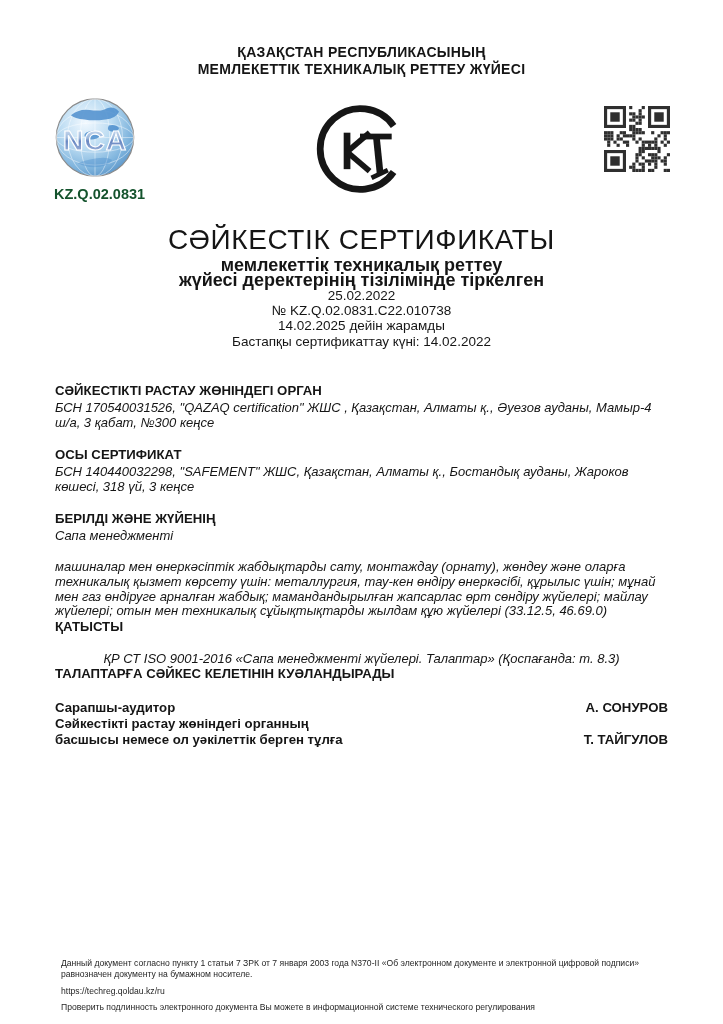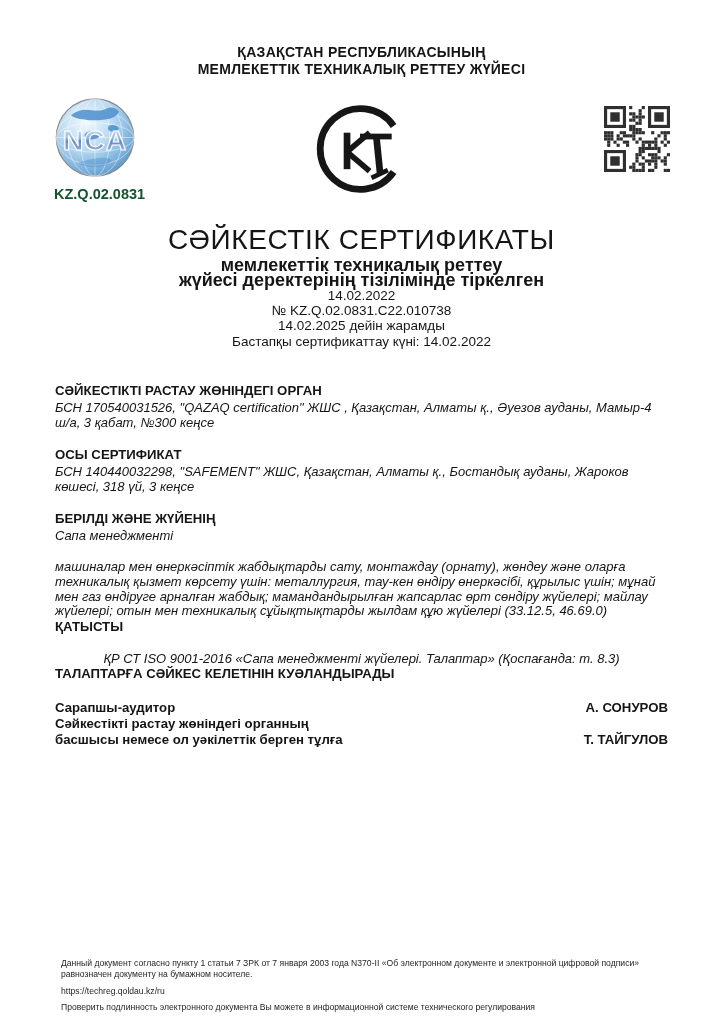--- a/index.html
+++ b/index.html
@@ -266,21 +266,21 @@
         <rect x="0" y="42" width="21" height="21"></rect>
         <rect fill="#ffffff" x="3" y="45" width="15" height="15"></rect>
         <rect x="6" y="48" width="9" height="9"></rect>
       </g>
     </svg>
 
   <div class="title-block">
     <div class="cert-title">СӘЙКЕСТІК СЕРТИФИКАТЫ</div>
     <div class="sub-bold">мемлекеттік техникалық реттеу</div>
     <div class="sub-bold">жүйесі деректерінің тізілімінде тіркелген</div>
-    <div class="sub-reg">14.02.2022</div>
+    <div class="sub-reg">25.02.2022</div>
     <div class="sub-reg">№ KZ.Q.02.0831.C22.010738</div>
     <div class="sub-reg">14.02.2025 дейін жарамды</div>
     <div class="sub-reg">Бастапқы сертификаттау күні: 14.02.2022</div>
   </div>
 
   <div class="content">
 
     <div class="sec-gap">
       <div class="sec-heading">СӘЙКЕСТІКТІ РАСТАУ ЖӨНІНДЕГІ ОРГАН</div>
       <p class="sec-body">БСН 170540031526, "QAZAQ certification" ЖШС , Қазақстан, Алматы қ., Әуезов ауданы, Мамыр-4 ш/а, 3 қабат, №300 кеңсе</p>

